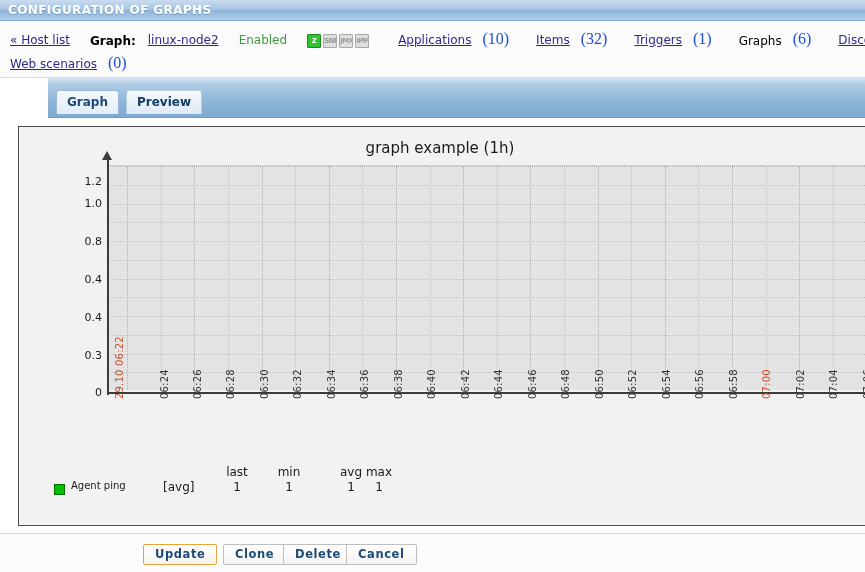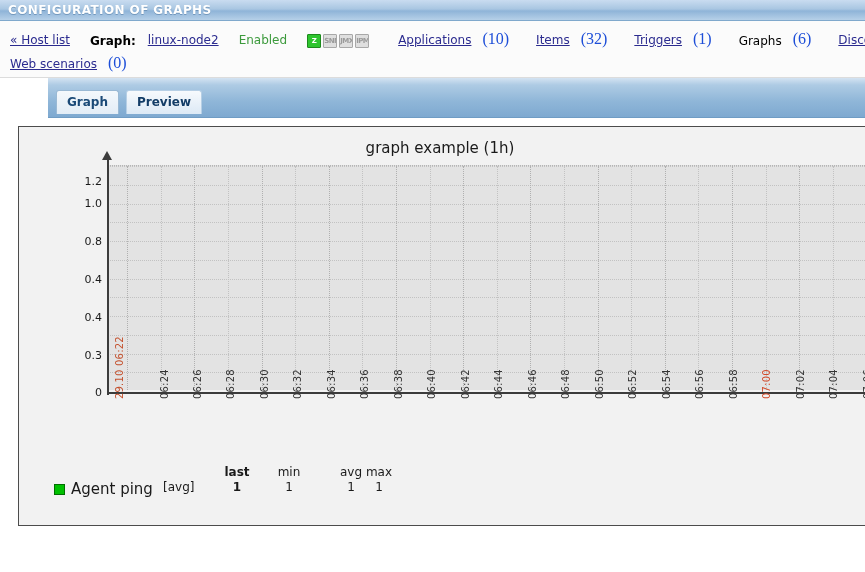--- a/index.html
+++ b/index.html
@@ -268,39 +268,39 @@
     position: absolute;
     left: 17px; top: 4px;
     width: 11px; height: 11px;
     background: #00c000;
     border: 1px solid #006e00;
     box-sizing: border-box;
   }
   .lg-name {
     position: absolute;
     left: 34px; top: 0;
-    font-size: 15px;
+    font-size: 10px;
     color: #1a1a1a;
     white-space: nowrap;
   }
   .lg-fn {
     position: absolute;
     left: 126px; top: 0;
     font-size: 12px;
     color: #1a1a1a;
     white-space: nowrap;
   }
   .lg-col {
     position: absolute;
     width: 44px;
     text-align: center;
     font-size: 12px;
     color: #1a1a1a;
   }
-  .lg-col.c0 { left: 178px; font-weight: bold; }
+  .lg-col.c0 { left: 178px; }
   .lg-col.c1 { left: 230px; }
   .lg-col.c2 { left: 292px; }
   .lg-col.c3 { left: 320px; }
 
   
   .footer {
     position: absolute;
     left: 0; top: 533px;
     width: 865px; height: 39px;
     background: #fbfbfb;
@@ -490,14 +490,20 @@
           <span class="lg-col c0">1</span>
           <span class="lg-col c1">1</span>
           <span class="lg-col c2">1</span>
           <span class="lg-col c3">1</span>
         </div>
       </div>
 
     </div>
   </div>
 
+  <div class="footer">
+    <div class="btn primary btn-update">Update</div>
+    <div class="btn btn-clone">Clone</div>
+    <div class="btn btn-delete">Delete</div>
+    <div class="btn btn-cancel">Cancel</div>
+  </div>
 
 </div>
 
 </body></html>

